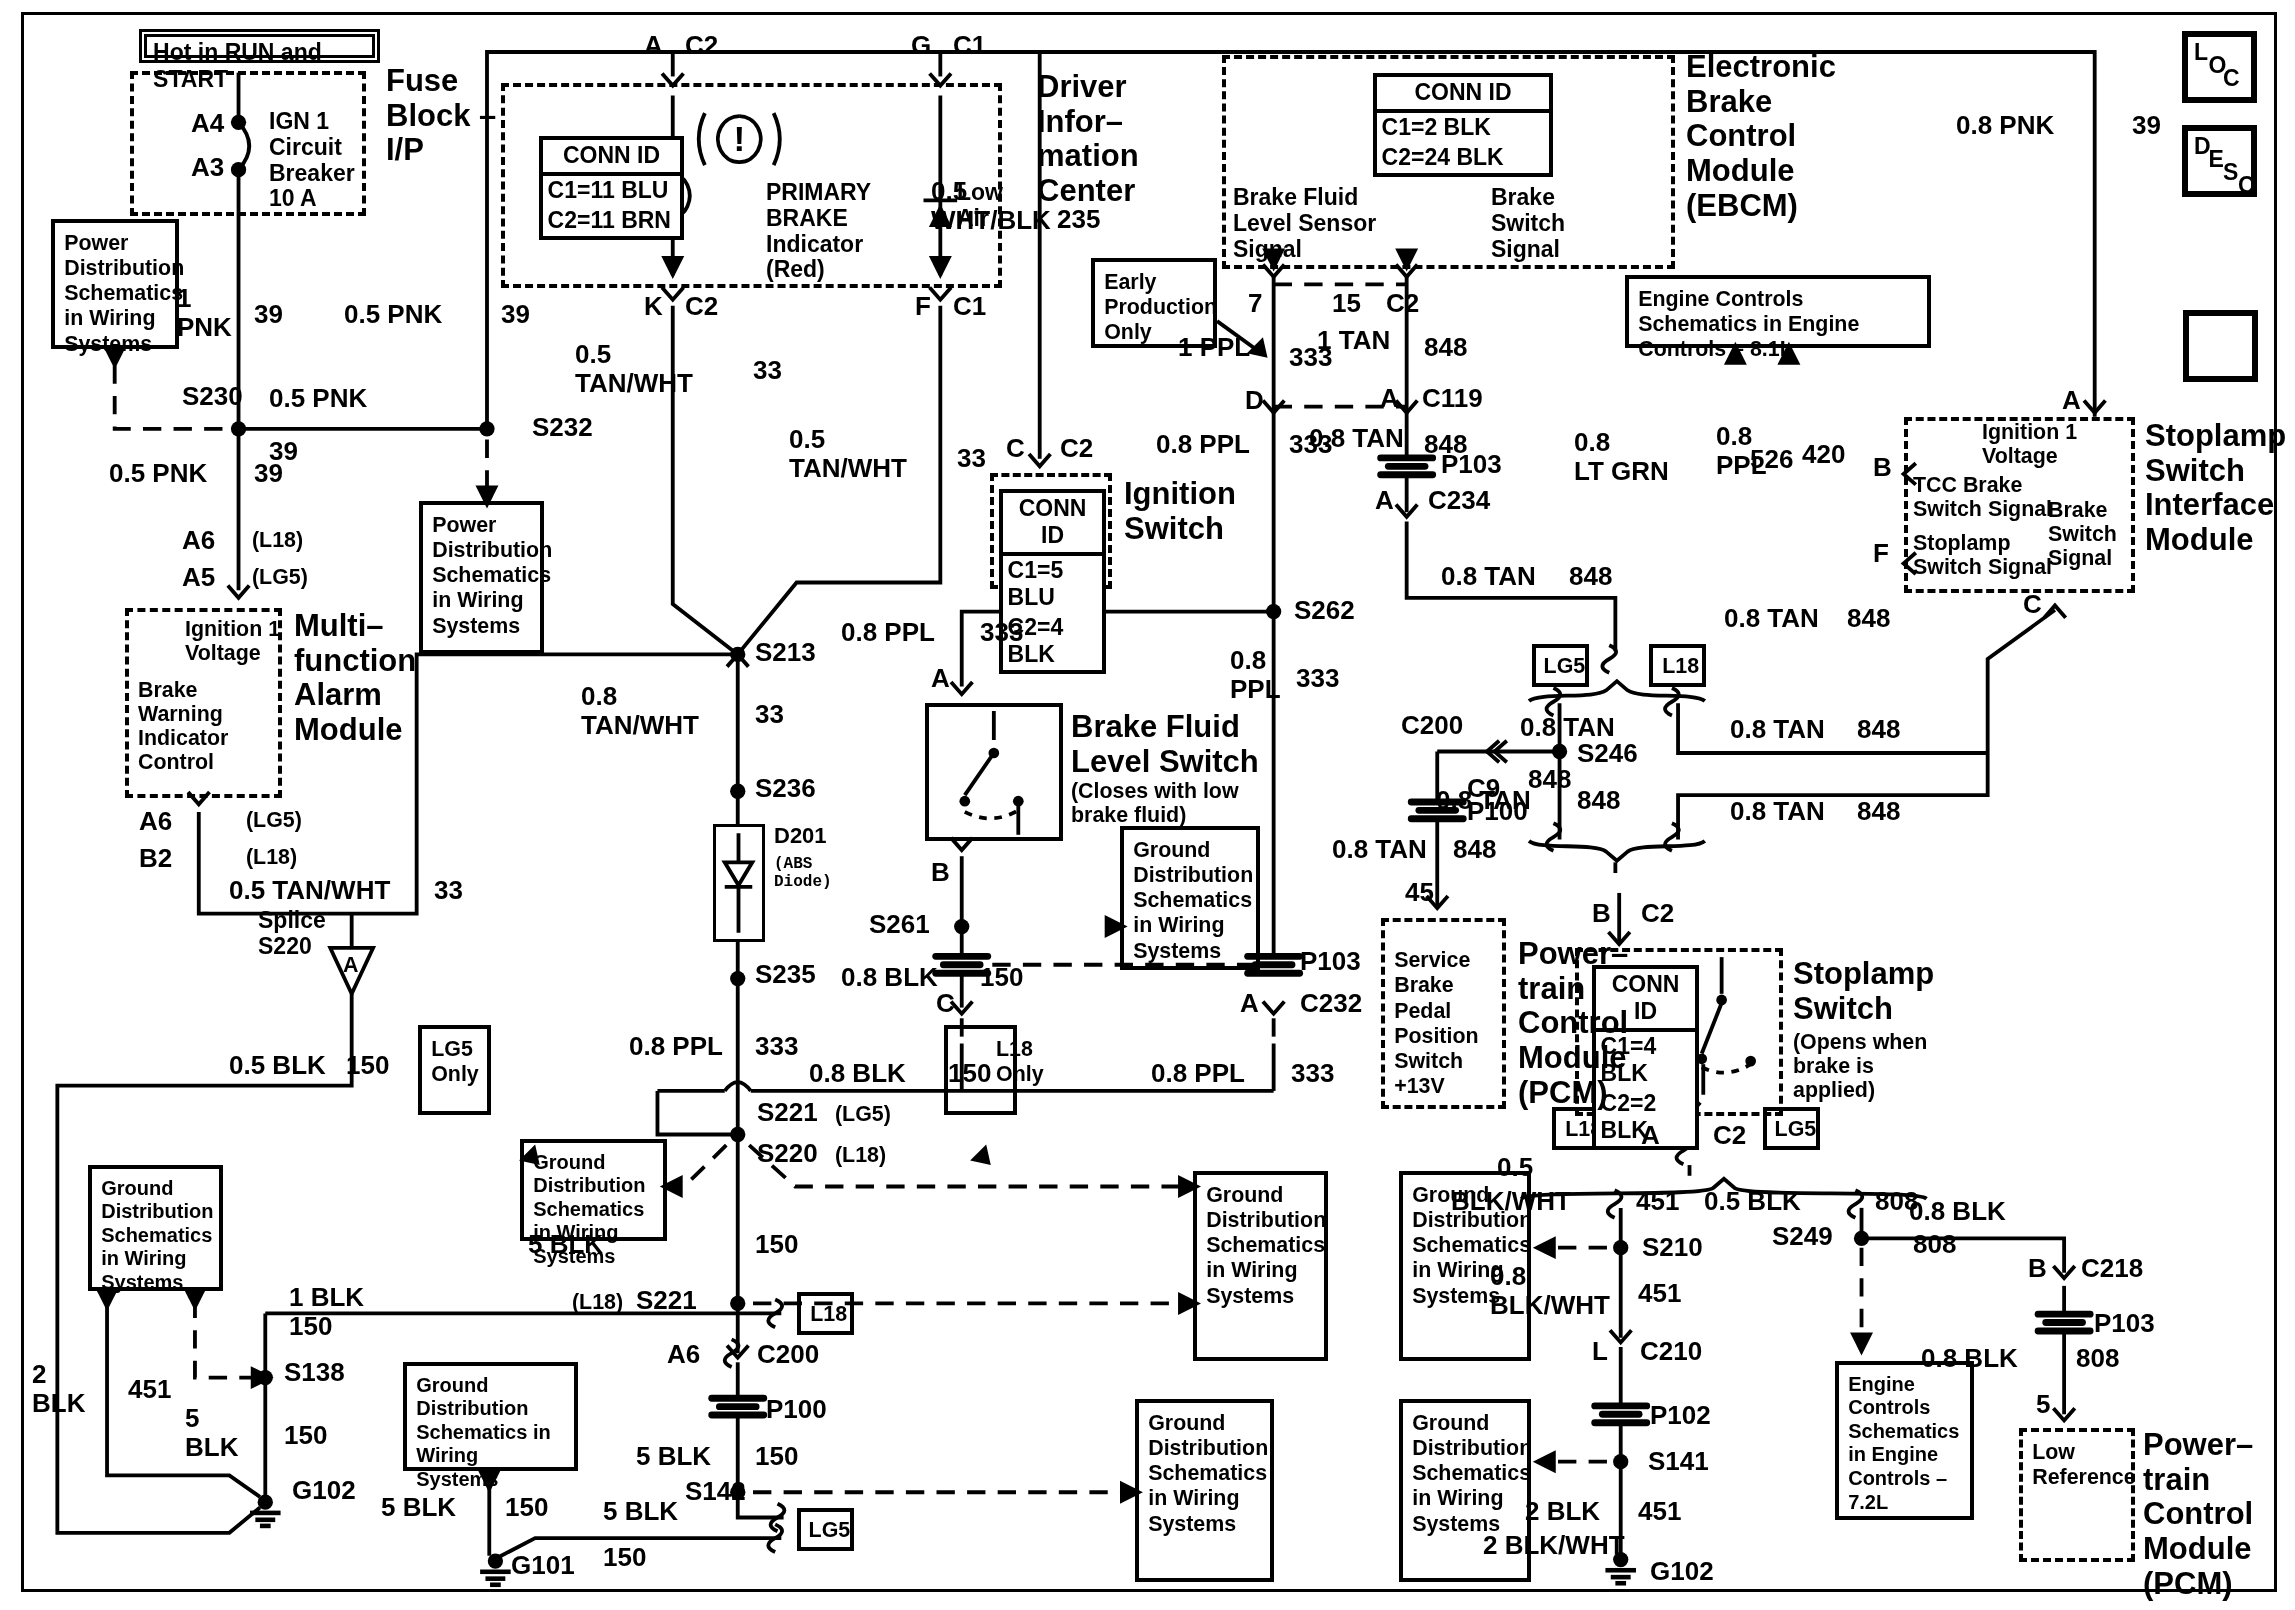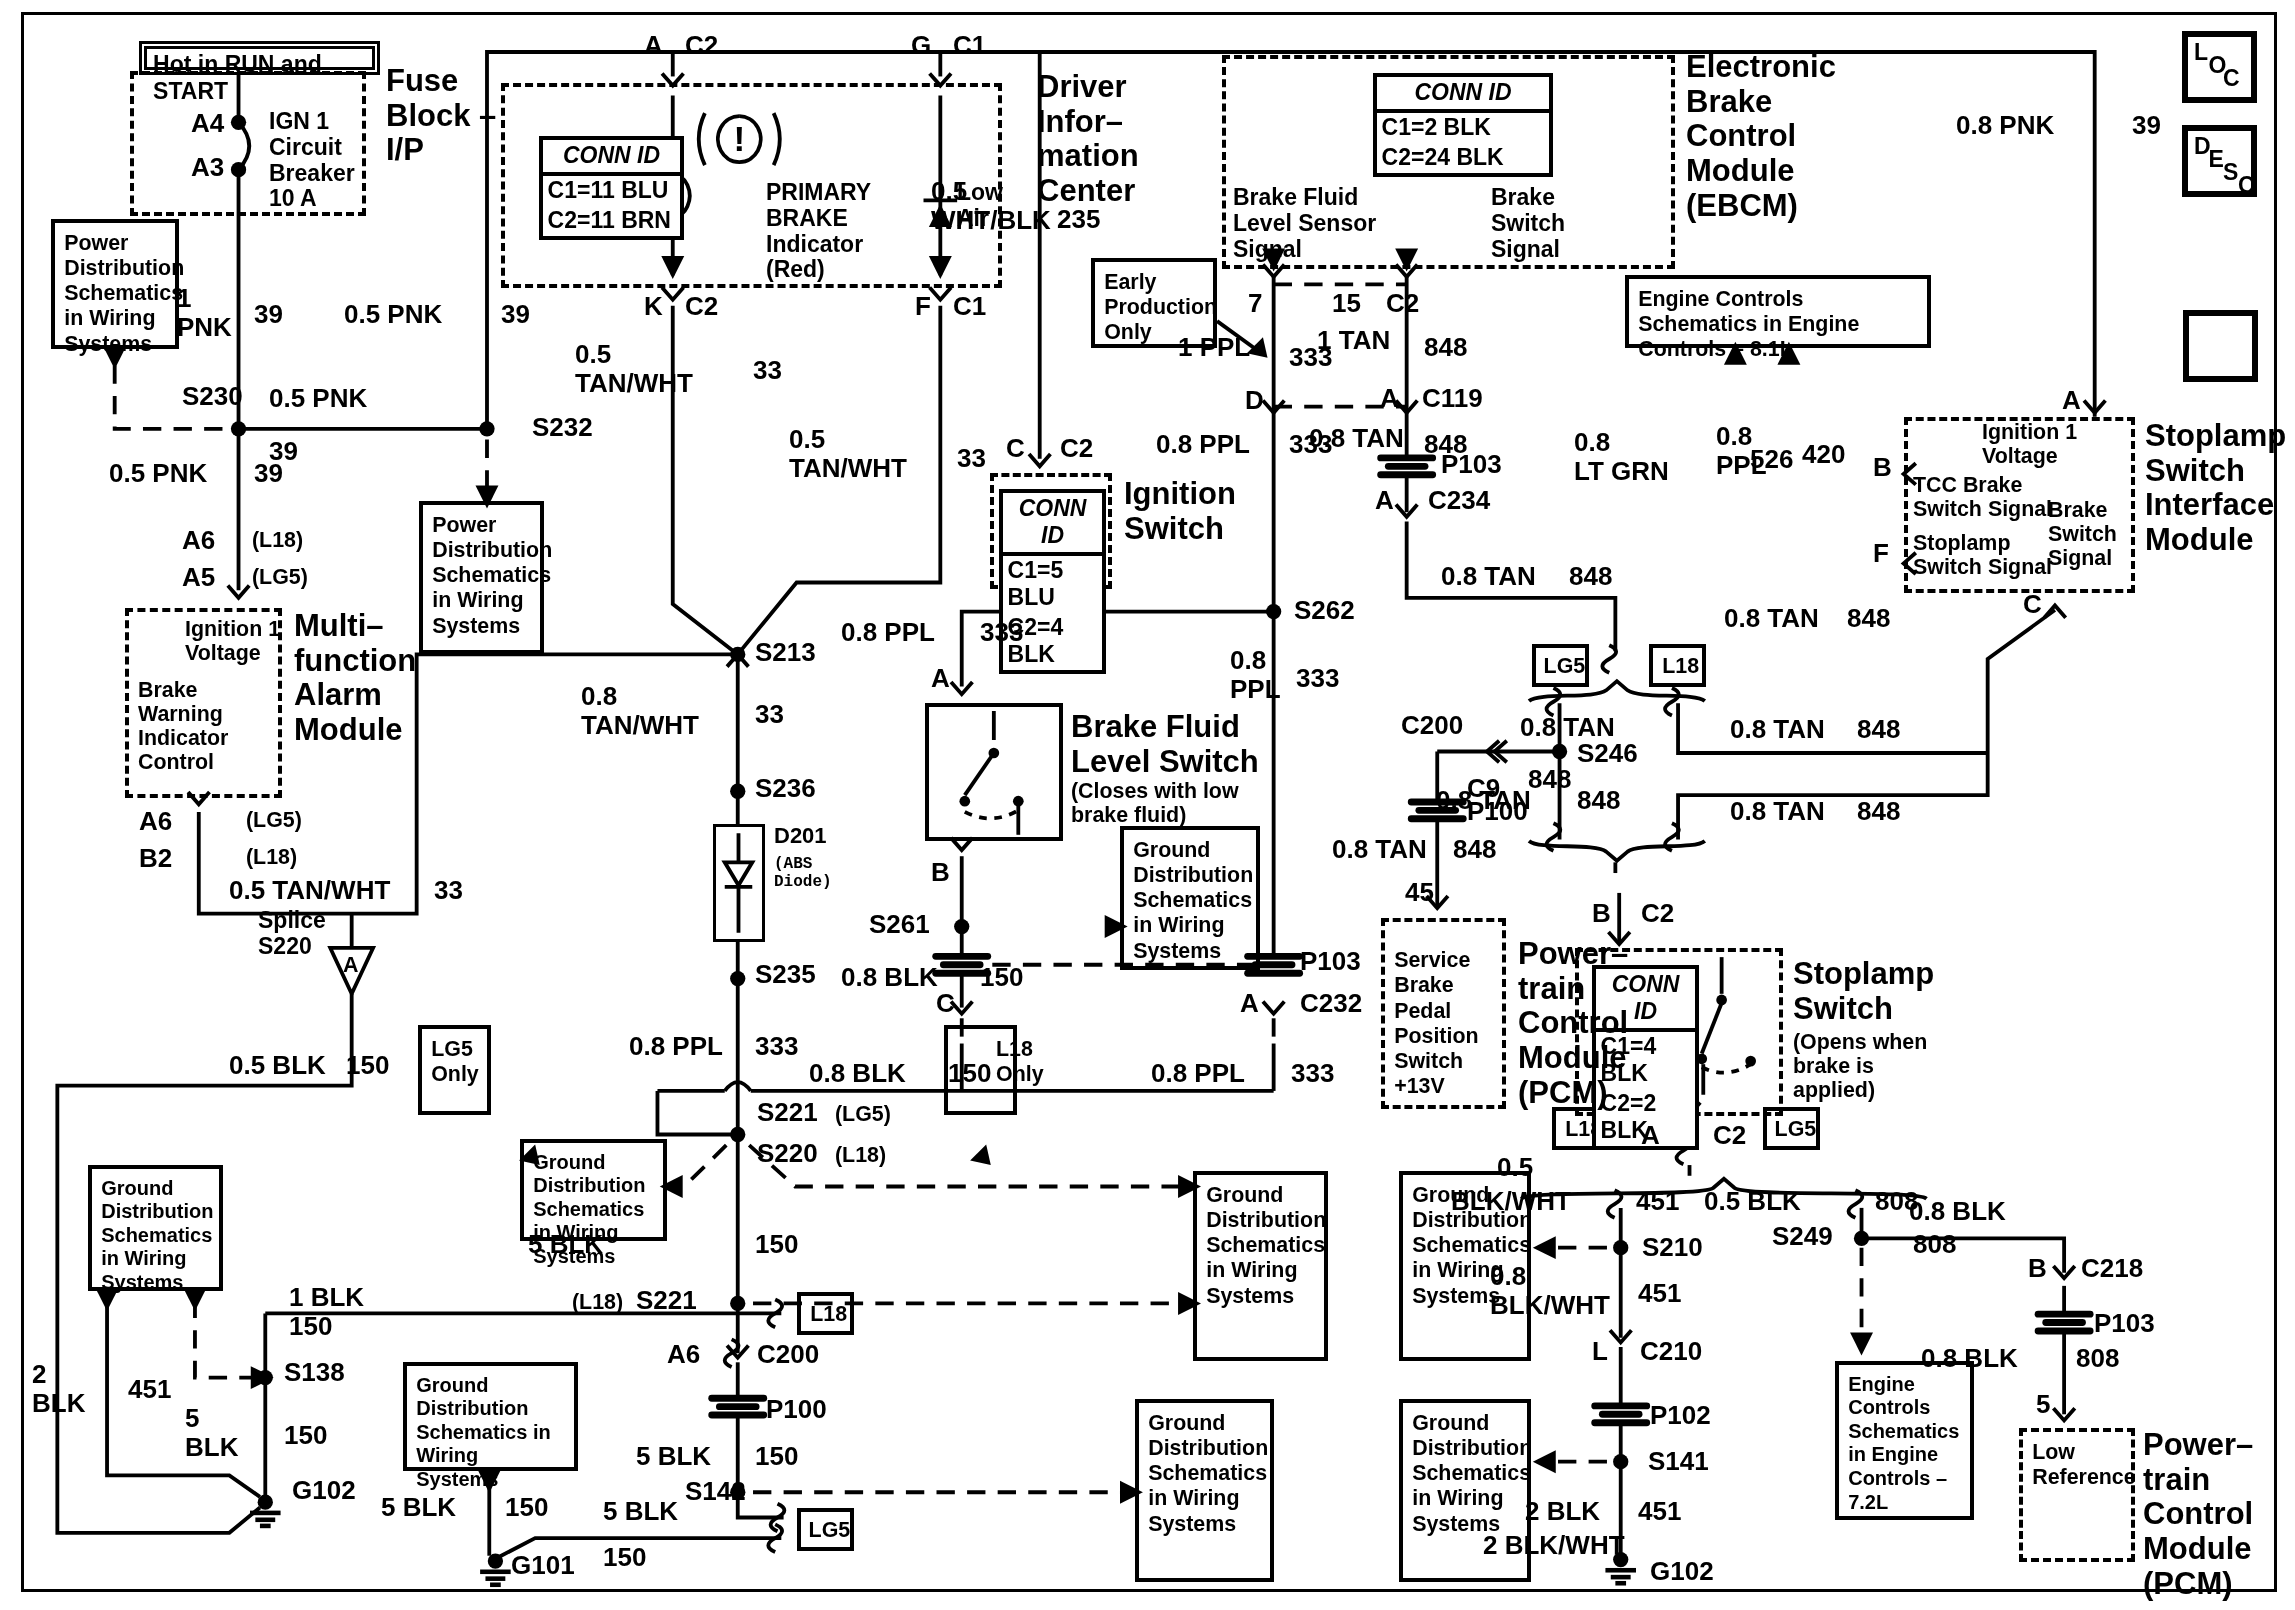--- a/index.html
+++ b/index.html
@@ -8,21 +8,21 @@
   #frame{position:absolute;left:21.4px;top:12.2px;width:2250px;height:1574px;border:3.8px solid #000;}
   svg.layer{position:absolute;left:0;top:0;}
   .lbl{position:absolute;color:#000;font-weight:bold;white-space:pre-line;line-height:1.12;}
   .box{position:absolute;box-sizing:border-box;color:#000;font-weight:bold;}
   .box .bt{padding:7.6px 9.2px;line-height:1.18;}
   .b-dashed{border:4.6px dashed #000;}
   .b-solid{border:4.6px solid #000;}
   .b-double{border:8.4px double #000;}
   .b-thin{border:3.8px solid #000;}
   .ctable{position:absolute;box-sizing:border-box;border:4.6px solid #000;background:#fff;text-align:center;font-weight:bold;}
-  .ctable .hd{border-bottom:4.6px solid #000;padding:2.3px 4.6px;font-style:italic;}
+  .ctable .hd{border-bottom:4.6px solid #000;padding:2.3px 4.6px;}
   .ctable .rw{padding:1.5px 4.6px;text-align:left;}
   .btn{position:absolute;box-sizing:border-box;border:6.1px solid #000;background:#fff;}
   .btn span{position:absolute;font-weight:bold;font-size:23px;}
 </style>
 </head>
 <body>
 
 <div id="page">
   <div id="frame"></div>
   <svg class="layer" id="wireLayer" width="2295" height="1610" viewBox="0 0 3002 2106">
@@ -259,21 +259,21 @@
       <path d="M2032,1077 q18,8 0,18 q-18,10 0,18" fill="none" stroke="#000000" stroke-width="5"></path>
       <path d="M2187,1077 q18,8 0,18 q-18,10 0,18" fill="none" stroke="#000000" stroke-width="5"></path>
       <path d="M2112,1557 q18,8 0,18 q-18,10 0,18" fill="none" stroke="#000000" stroke-width="5"></path>
       <path d="M2427,1557 q18,8 0,18 q-18,10 0,18" fill="none" stroke="#000000" stroke-width="5"></path>
       <path d="M1014,1700 q18,8 0,18 q-18,10 0,18" fill="none" stroke="#000000" stroke-width="5"></path>
       <path d="M1017,1967 q18,8 0,18 q-18,10 0,18" fill="none" stroke="#000000" stroke-width="5"></path>
       <path d="M1014,1994 q18,8 0,18 q-18,10 0,18" fill="none" stroke="#000000" stroke-width="5"></path>
       <path d="M957,1752 q18,8 0,18 q-18,10 0,18" fill="none" stroke="#000000" stroke-width="5"></path>
     </svg>
   <div id="boxLayer">
-      <div class="box b-double" style="left: 139px; top: 29px; width: 241px; height: 34px; position: absolute; margin-top: 12px;">
+      <div class="box b-double" style="left: 139px; top: 29px; width: 241px; height: 34px; position: absolute;">
         <div class="bt" style="font-size: 23px; padding: 1.5px 6.1px;">Hot in RUN and START</div>
       </div>
       <div class="box b-dashed" style="left: 130px; top: 71px; width: 236px; height: 145px; position: absolute;"></div>
       <div class="box b-solid" style="left: 51px; top: 219px; width: 128px; height: 130px; position: absolute;">
         <div class="bt" style="font-size: 21.4px;">Power
 Distribution
 Schematics
 in Wiring
 Systems</div>
       </div>

